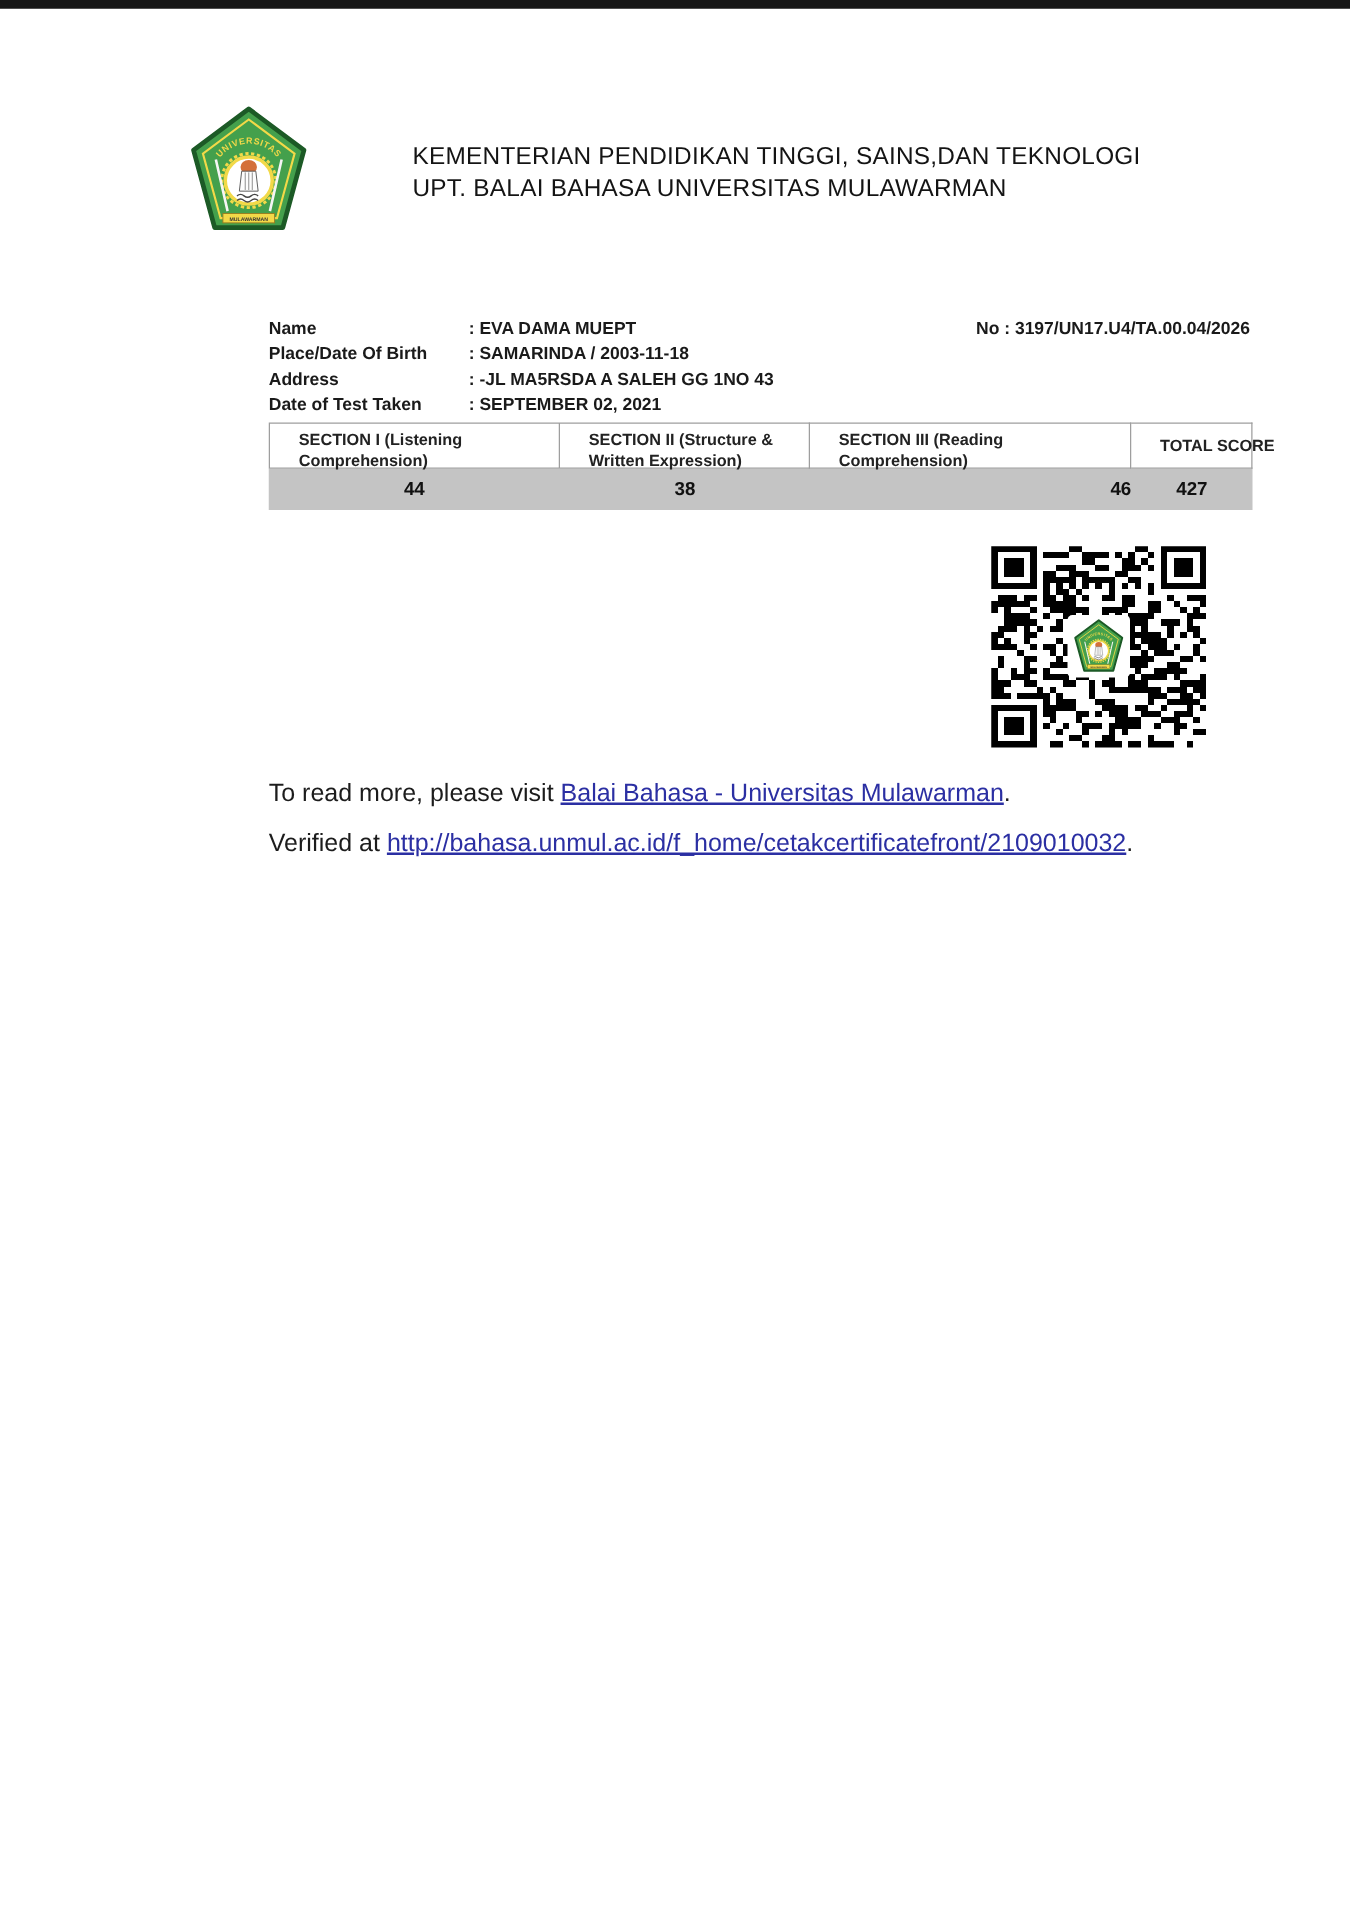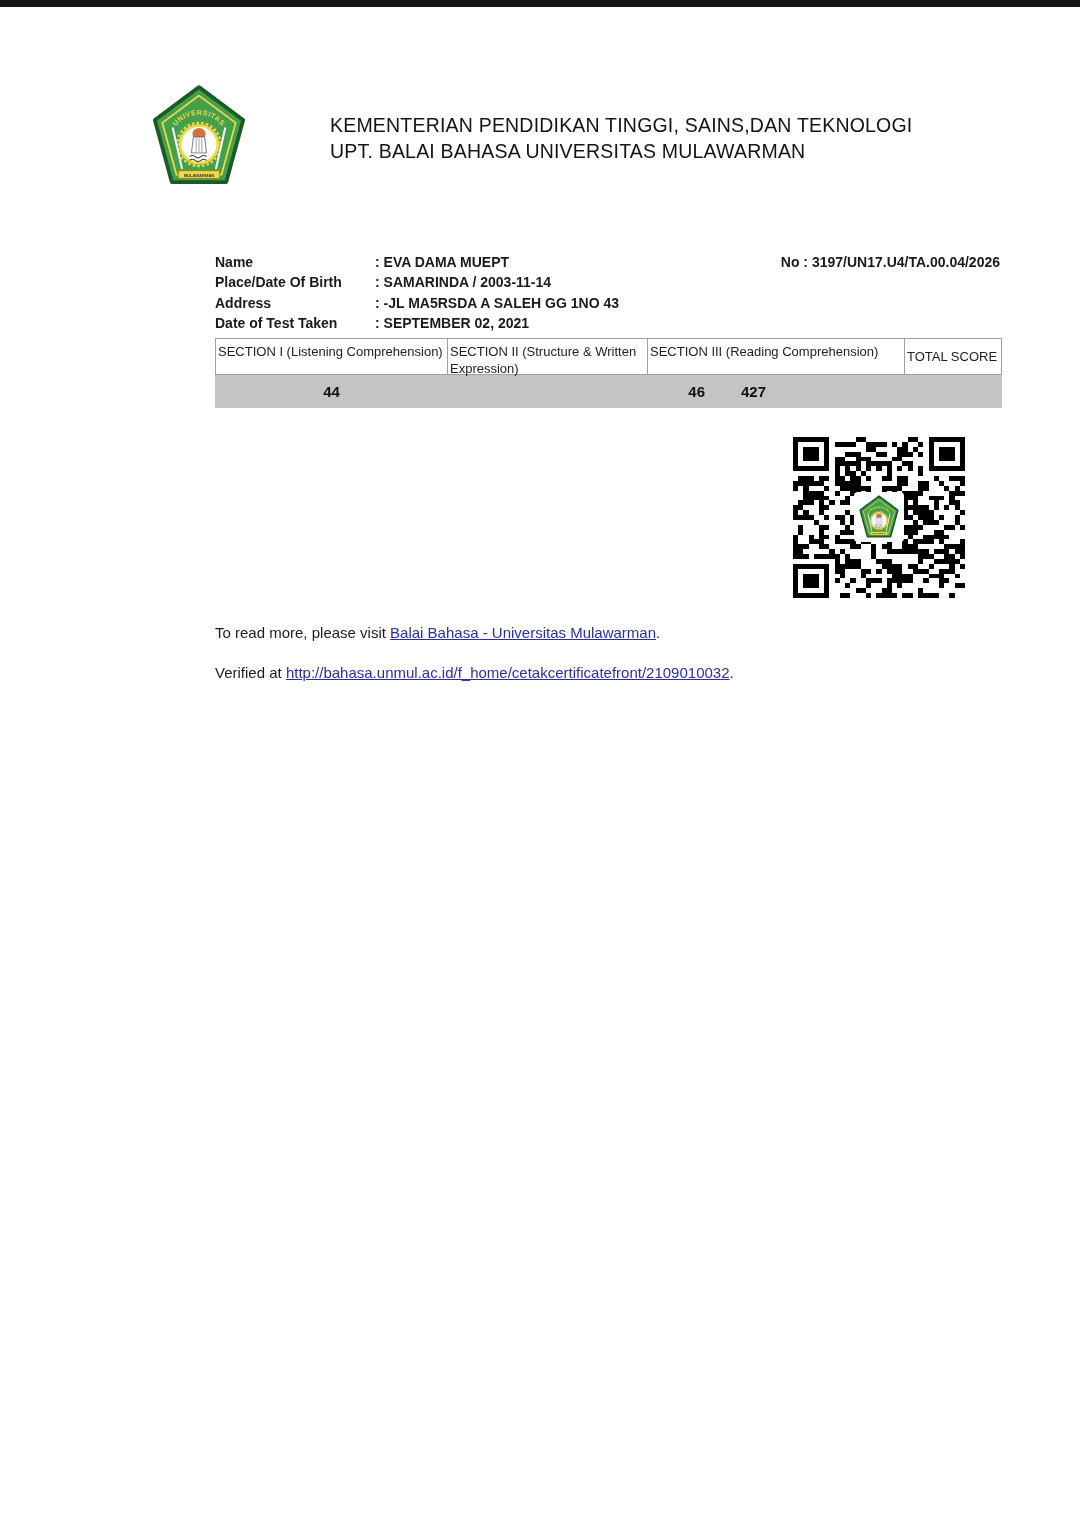--- a/index.html
+++ b/index.html
@@ -16,36 +16,36 @@
              font-size:22px;font-weight:700;color:#111;}
 
   .details{position:absolute;left:215px;top:252px;font-size:14px;font-weight:700;}
   .detail-row{height:20.4px;line-height:20.4px;white-space:nowrap;}
   .detail-label{display:inline-block;width:160px;}
   .cert-no{position:absolute;right:80px;top:254px;font-size:14px;font-weight:700;white-space:nowrap;}
 
   .score-table{position:absolute;left:215px;top:338px;width:787px;}
   .score-header{display:flex;}
   .hcell{box-sizing:border-box;border:1px solid #9e9e9e;border-left:none;
-         padding:4px 2px;font-size:13px;line-height:1.32;color:#222;height:37px;}
+         padding:4px 23px;font-size:13px;line-height:1.32;color:#222;height:37px;font-weight:bold;}
   .hcell:first-child{border-left:1px solid #9e9e9e;}
   .hcell.c1{width:233px;} .hcell.c2{width:200px;} .hcell.c3{width:257px;}
   .hcell.c4{width:97px;display:flex;align-items:center;white-space:nowrap;}
   .score-values{display:flex;background:var(--score_row_bg,#c4c4c4);height:33px;}
   .vcell{box-sizing:border-box;font-size:15px;font-weight:700;text-align:center;
          line-height:33px;color:#111;}
   .vcell.c1{width:233px;} .vcell.c2{width:200px;} .vcell.c3{width:257px;text-align:right;} .vcell.c4{width:97px;}
 
   .qr-wrap{position:absolute;left:793px;top:437px;width:172px;height:161px;}
   .qr-wrap svg{width:172px;height:161px;display:block;}
   .qr-logo{position:absolute;left:61px;top:55px;width:50px;height:50px;background:#fff;
            border-radius:4px;display:flex;align-items:center;justify-content:center;}
   .qr-logo svg{width:40px;height:44px;}
 
-  .footer-line{position:absolute;left:215px;font-size:15px;color:#1c1c1c;white-space:nowrap;}
+  .footer-line{position:absolute;left:215px;font-size:20px;color:#1c1c1c;white-space:nowrap;}
   .footer-line.l1{top:624px;}
   .footer-line.l2{top:664px;}
   a.doc-link{color:var(--link_blue,#2b2fa3);text-decoration:underline;cursor:pointer;}
 </style>
 </head>
 <body>
 
 <svg width="0" height="0" style="position:absolute" aria-hidden="true">
   <defs>
     <g id="uml-emblem">
@@ -83,39 +83,40 @@
   </div>
 
 
   <div class="cert-no">No : 3197/UN17.U4/TA.00.04/2026</div>
 
   <div class="details">
     <div class="detail-row">
       <span class="detail-label">Name</span><span>: EVA DAMA MUEPT</span>
     </div>
     <div class="detail-row">
-      <span class="detail-label">Place/Date Of Birth</span><span>: SAMARINDA / 2003-11-14</span>
+      <span class="detail-label">Place/Date Of Birth</span><span>: SAMARINDA / 2003-11-18</span>
     </div>
     <div class="detail-row">
       <span class="detail-label">Address</span><span>: -JL MA5RSDA A SALEH GG 1NO 43</span>
     </div>
     <div class="detail-row">
       <span class="detail-label">Date of Test Taken</span><span>: SEPTEMBER 02, 2021</span>
     </div>
   </div>
 
   <div class="score-table">
     <div class="score-header">
       <div class="hcell c1">SECTION I (Listening Comprehension)</div>
       <div class="hcell c2">SECTION II (Structure &amp; Written Expression)</div>
       <div class="hcell c3">SECTION III (Reading Comprehension)</div>
       <div class="hcell c4">TOTAL SCORE</div>
     </div>
     <div class="score-values">
       <div class="vcell c1">44</div>
+      <div class="vcell c2">38</div>
       <div class="vcell c3">46</div>
       <div class="vcell c4">427</div>
     </div>
   </div>
 
   <div class="qr-wrap">
     <svg id="qr-svg" viewBox="0 0 33 33" preserveAspectRatio="none" shape-rendering="crispEdges">
         <path fill="#000" d="M12 0h1v1h-1zM13 0h1v1h-1zM22 0h1v1h-1zM23 0h1v1h-1zM8 1h1v1h-1zM9 1h1v1h-1zM10 1h1v1h-1zM11 1h1v1h-1zM14 1h1v1h-1zM15 1h1v1h-1zM16 1h1v1h-1zM17 1h1v1h-1zM19 1h1v1h-1zM21 1h1v1h-1zM24 1h1v1h-1zM14 2h1v1h-1zM15 2h1v1h-1zM20 2h1v1h-1zM21 2h1v1h-1zM23 2h1v1h-1zM10 3h1v1h-1zM11 3h1v1h-1zM12 3h1v1h-1zM16 3h1v1h-1zM17 3h1v1h-1zM20 3h1v1h-1zM21 3h1v1h-1zM22 3h1v1h-1zM24 3h1v1h-1zM8 4h1v1h-1zM9 4h1v1h-1zM12 4h1v1h-1zM13 4h1v1h-1zM14 4h1v1h-1zM19 4h1v1h-1zM20 4h1v1h-1zM8 5h1v1h-1zM9 5h1v1h-1zM10 5h1v1h-1zM11 5h1v1h-1zM12 5h1v1h-1zM14 5h1v1h-1zM15 5h1v1h-1zM16 5h1v1h-1zM17 5h1v1h-1zM18 5h1v1h-1zM21 5h1v1h-1zM22 5h1v1h-1zM8 6h1v1h-1zM10 6h1v1h-1zM12 6h1v1h-1zM14 6h1v1h-1zM16 6h1v1h-1zM18 6h1v1h-1zM20 6h1v1h-1zM22 6h1v1h-1zM24 6h1v1h-1zM8 7h1v1h-1zM10 7h1v1h-1zM11 7h1v1h-1zM13 7h1v1h-1zM18 7h1v1h-1zM24 7h1v1h-1zM1 8h1v1h-1zM2 8h1v1h-1zM3 8h1v1h-1zM5 8h1v1h-1zM6 8h1v1h-1zM8 8h1v1h-1zM9 8h1v1h-1zM11 8h1v1h-1zM12 8h1v1h-1zM14 8h1v1h-1zM17 8h1v1h-1zM18 8h1v1h-1zM20 8h1v1h-1zM21 8h1v1h-1zM27 8h1v1h-1zM30 8h1v1h-1zM31 8h1v1h-1zM32 8h1v1h-1zM0 9h1v1h-1zM1 9h1v1h-1zM2 9h1v1h-1zM3 9h1v1h-1zM4 9h1v1h-1zM5 9h1v1h-1zM8 9h1v1h-1zM9 9h1v1h-1zM10 9h1v1h-1zM11 9h1v1h-1zM12 9h1v1h-1zM20 9h1v1h-1zM21 9h1v1h-1zM24 9h1v1h-1zM25 9h1v1h-1zM28 9h1v1h-1zM32 9h1v1h-1zM0 10h1v1h-1zM2 10h1v1h-1zM6 10h1v1h-1zM9 10h1v1h-1zM10 10h1v1h-1zM11 10h1v1h-1zM12 10h1v1h-1zM13 10h1v1h-1zM14 10h1v1h-1zM17 10h1v1h-1zM18 10h1v1h-1zM19 10h1v1h-1zM20 10h1v1h-1zM24 10h1v1h-1zM25 10h1v1h-1zM29 10h1v1h-1zM31 10h1v1h-1zM2 11h1v1h-1zM3 11h1v1h-1zM4 11h1v1h-1zM5 11h1v1h-1zM8 11h1v1h-1zM11 11h1v1h-1zM12 11h1v1h-1zM14 11h1v1h-1zM17 11h1v1h-1zM19 11h1v1h-1zM21 11h1v1h-1zM22 11h1v1h-1zM23 11h1v1h-1zM24 11h1v1h-1zM30 11h1v1h-1zM31 11h1v1h-1zM32 11h1v1h-1zM2 12h1v1h-1zM3 12h1v1h-1zM4 12h1v1h-1zM5 12h1v1h-1zM6 12h1v1h-1zM10 12h1v1h-1zM21 12h1v1h-1zM22 12h1v1h-1zM23 12h1v1h-1zM26 12h1v1h-1zM27 12h1v1h-1zM28 12h1v1h-1zM30 12h1v1h-1zM1 13h1v1h-1zM2 13h1v1h-1zM3 13h1v1h-1zM5 13h1v1h-1zM7 13h1v1h-1zM9 13h1v1h-1zM10 13h1v1h-1zM21 13h1v1h-1zM23 13h1v1h-1zM27 13h1v1h-1zM30 13h1v1h-1zM31 13h1v1h-1zM0 14h1v1h-1zM1 14h1v1h-1zM5 14h1v1h-1zM6 14h1v1h-1zM21 14h1v1h-1zM22 14h1v1h-1zM23 14h1v1h-1zM24 14h1v1h-1zM25 14h1v1h-1zM27 14h1v1h-1zM29 14h1v1h-1zM31 14h1v1h-1zM0 15h1v1h-1zM2 15h1v1h-1zM5 15h1v1h-1zM10 15h1v1h-1zM21 15h1v1h-1zM23 15h1v1h-1zM24 15h1v1h-1zM25 15h1v1h-1zM26 15h1v1h-1zM32 15h1v1h-1zM0 16h1v1h-1zM1 16h1v1h-1zM2 16h1v1h-1zM3 16h1v1h-1zM6 16h1v1h-1zM8 16h1v1h-1zM9 16h1v1h-1zM11 16h1v1h-1zM21 16h1v1h-1zM22 16h1v1h-1zM24 16h1v1h-1zM25 16h1v1h-1zM26 16h1v1h-1zM28 16h1v1h-1zM31 16h1v1h-1zM4 17h1v1h-1zM9 17h1v1h-1zM11 17h1v1h-1zM23 17h1v1h-1zM25 17h1v1h-1zM26 17h1v1h-1zM27 17h1v1h-1zM31 17h1v1h-1zM1 18h1v1h-1zM5 18h1v1h-1zM6 18h1v1h-1zM10 18h1v1h-1zM21 18h1v1h-1zM22 18h1v1h-1zM23 18h1v1h-1zM24 18h1v1h-1zM29 18h1v1h-1zM30 18h1v1h-1zM32 18h1v1h-1zM1 19h1v1h-1zM5 19h1v1h-1zM9 19h1v1h-1zM10 19h1v1h-1zM11 19h1v1h-1zM21 19h1v1h-1zM22 19h1v1h-1zM23 19h1v1h-1zM27 19h1v1h-1zM28 19h1v1h-1zM0 20h1v1h-1zM3 20h1v1h-1zM5 20h1v1h-1zM6 20h1v1h-1zM8 20h1v1h-1zM22 20h1v1h-1zM25 20h1v1h-1zM26 20h1v1h-1zM27 20h1v1h-1zM28 20h1v1h-1zM29 20h1v1h-1zM0 21h1v1h-1zM3 21h1v1h-1zM4 21h1v1h-1zM5 21h1v1h-1zM8 21h1v1h-1zM9 21h1v1h-1zM10 21h1v1h-1zM11 21h1v1h-1zM13 21h1v1h-1zM14 21h1v1h-1zM18 21h1v1h-1zM21 21h1v1h-1zM23 21h1v1h-1zM24 21h1v1h-1zM25 21h1v1h-1zM26 21h1v1h-1zM28 21h1v1h-1zM32 21h1v1h-1zM0 22h1v1h-1zM1 22h1v1h-1zM2 22h1v1h-1zM5 22h1v1h-1zM6 22h1v1h-1zM11 22h1v1h-1zM12 22h1v1h-1zM15 22h1v1h-1zM17 22h1v1h-1zM18 22h1v1h-1zM21 22h1v1h-1zM22 22h1v1h-1zM23 22h1v1h-1zM29 22h1v1h-1zM30 22h1v1h-1zM31 22h1v1h-1zM32 22h1v1h-1zM0 23h1v1h-1zM1 23h1v1h-1zM7 23h1v1h-1zM9 23h1v1h-1zM15 23h1v1h-1zM18 23h1v1h-1zM19 23h1v1h-1zM20 23h1v1h-1zM21 23h1v1h-1zM22 23h1v1h-1zM23 23h1v1h-1zM24 23h1v1h-1zM25 23h1v1h-1zM27 23h1v1h-1zM28 23h1v1h-1zM29 23h1v1h-1zM31 23h1v1h-1zM32 23h1v1h-1zM0 24h1v1h-1zM1 24h1v1h-1zM2 24h1v1h-1zM4 24h1v1h-1zM5 24h1v1h-1zM6 24h1v1h-1zM7 24h1v1h-1zM8 24h1v1h-1zM10 24h1v1h-1zM15 24h1v1h-1zM24 24h1v1h-1zM25 24h1v1h-1zM26 24h1v1h-1zM29 24h1v1h-1zM30 24h1v1h-1zM32 24h1v1h-1zM8 25h1v1h-1zM10 25h1v1h-1zM11 25h1v1h-1zM12 25h1v1h-1zM16 25h1v1h-1zM17 25h1v1h-1zM18 25h1v1h-1zM24 25h1v1h-1zM27 25h1v1h-1zM28 25h1v1h-1zM29 25h1v1h-1zM30 25h1v1h-1zM31 25h1v1h-1zM8 26h1v1h-1zM9 26h1v1h-1zM10 26h1v1h-1zM11 26h1v1h-1zM12 26h1v1h-1zM17 26h1v1h-1zM18 26h1v1h-1zM19 26h1v1h-1zM20 26h1v1h-1zM22 26h1v1h-1zM23 26h1v1h-1zM26 26h1v1h-1zM30 26h1v1h-1zM32 26h1v1h-1zM8 27h1v1h-1zM9 27h1v1h-1zM13 27h1v1h-1zM14 27h1v1h-1zM16 27h1v1h-1zM18 27h1v1h-1zM19 27h1v1h-1zM20 27h1v1h-1zM23 27h1v1h-1zM24 27h1v1h-1zM25 27h1v1h-1zM28 27h1v1h-1zM29 27h1v1h-1zM30 27h1v1h-1zM9 28h1v1h-1zM13 28h1v1h-1zM19 28h1v1h-1zM20 28h1v1h-1zM21 28h1v1h-1zM22 28h1v1h-1zM26 28h1v1h-1zM27 28h1v1h-1zM28 28h1v1h-1zM31 28h1v1h-1zM8 29h1v1h-1zM11 29h1v1h-1zM14 29h1v1h-1zM15 29h1v1h-1zM16 29h1v1h-1zM18 29h1v1h-1zM19 29h1v1h-1zM20 29h1v1h-1zM21 29h1v1h-1zM22 29h1v1h-1zM25 29h1v1h-1zM28 29h1v1h-1zM29 29h1v1h-1zM10 30h1v1h-1zM14 30h1v1h-1zM18 30h1v1h-1zM20 30h1v1h-1zM28 30h1v1h-1zM31 30h1v1h-1zM32 30h1v1h-1zM12 31h1v1h-1zM13 31h1v1h-1zM17 31h1v1h-1zM18 31h1v1h-1zM24 31h1v1h-1zM9 32h1v1h-1zM10 32h1v1h-1zM14 32h1v1h-1zM16 32h1v1h-1zM17 32h1v1h-1zM18 32h1v1h-1zM19 32h1v1h-1zM21 32h1v1h-1zM22 32h1v1h-1zM24 32h1v1h-1zM25 32h1v1h-1zM26 32h1v1h-1zM27 32h1v1h-1zM30 32h1v1h-1z"></path>
         <rect x="0" y="0" width="7" height="7" fill="#000"></rect>
         <rect x="1" y="1" width="5" height="5" fill="#fff"></rect>

